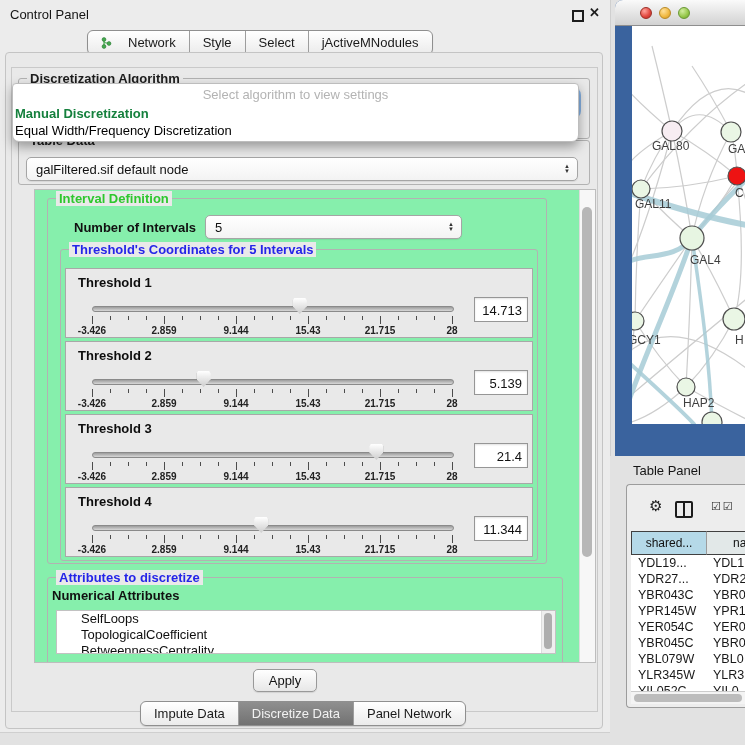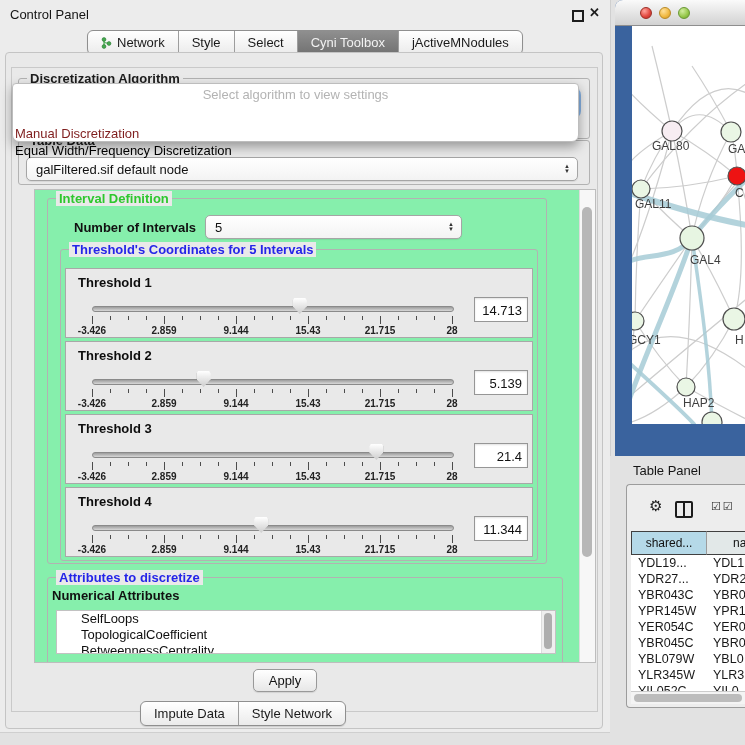--- a/index.html
+++ b/index.html
@@ -9,21 +9,21 @@
   .cp{position:absolute;left:0;top:0;width:610px;height:732px;background:#ececec;
       border-right:1px solid #cfcfcf;border-bottom:1px solid #cfcfcf;}
   .cp-title{position:absolute;left:10px;top:7px;font-size:13px;font-weight:500;color:#151515;}
   .float-ic{position:absolute;left:572px;top:10px;width:8px;height:8px;border:2px solid #1d1d1d;}
   .close-ic{position:absolute;left:589px;top:5px;font-size:13px;font-weight:bold;color:#1d1d1d;}
   .tabbar{position:absolute;display:flex;height:23px;border:1px solid #8f8f8f;border-radius:6px;
           overflow:hidden;background:linear-gradient(#ffffff,#ebebeb);font-size:13px;
           box-shadow:0 1px 1px rgba(0,0,0,.12);}
   .tabbar.top{left:87px;top:30px;}
   .tabbar.bottom{left:140px;top:701px;}
-  .seg{display:flex;align-items:center;gap:5px;padding:0 13px;color:#1a1a1a;border-right:1px solid #9d9d9d;cursor:default;}
+  .seg{display:flex;align-items:center;gap:16px;padding:0 13px;color:#1a1a1a;border-right:1px solid #9d9d9d;cursor:default;}
   .seg:last-child{border-right:none;}
   .seg.sel{background:linear-gradient(#8f8f8f,#727272);color:#f2f2f2;}
   .pane-outer{position:absolute;left:5px;top:52px;width:598px;height:677px;background:#e9e9e9;
               border:1px solid #c4c4c4;border-radius:4px;box-sizing:border-box;}
   .pane-inner{position:absolute;left:11px;top:67px;width:587px;height:645px;background:#e9e9e9;
               border:1px solid #c9c9c9;box-sizing:border-box;}
   .grp{position:absolute;border:1px solid #b2b2b2;border-radius:3px;box-sizing:border-box;}
   .glabel{position:absolute;top:-8px;left:8px;background:#e9e9e9;padding:0 3px;font-size:13px;
           font-weight:600;color:#1c1c1c;white-space:nowrap;}
   .glabel.green{color:#2dc72d;} .glabel.blue{color:#2525e8;}
@@ -34,21 +34,21 @@
          box-sizing:border-box;box-shadow:0 1px 1px rgba(0,0,0,.08);}
   .combo .cval{flex:1;padding-left:9px;white-space:nowrap;overflow:hidden;}
   .stepper{width:14px;display:flex;flex-direction:column;align-items:center;justify-content:center;
            font-size:6px;line-height:5px;color:#333;margin-right:3px;}
   .combo-focus{left:26px;top:90px;width:552px;height:26px;box-shadow:0 0 0 3px #86b1e2;border-color:#6f9cce;}
   .combo-tabledata{left:26px;top:157px;width:552px;height:24px;}
   .popup{position:absolute;left:12px;top:83px;width:565px;height:57px;background:#fff;
          border:1px solid #bdbdbd;border-radius:4px 4px 7px 7px;z-index:40;font-size:13px;
          box-shadow:0 5px 12px rgba(0,0,0,.35);}
   .popup .hint{text-align:center;color:#b3b3b3;padding-top:3px;height:16px;}
-  .popup .opt1{font-weight:normal;color:#7f1d1d;padding:3px 2px 0;margin-top:20px;}
+  .popup .opt1{font-weight:bold;color:#15803d;padding:3px 2px 0;}
   .popup .opt2{padding:2px 2px 0;color:#000;}
   .spane{position:absolute;left:34px;top:189px;width:562px;height:474px;border:1px solid #bdbdbd;
          background:#86efac;overflow:hidden;box-sizing:border-box;}
   .vscroll{position:absolute;right:0;top:0;bottom:0;width:15px;background:#f7f7f7;border-left:1px solid #dcdcdc;}
   .vthumb{position:absolute;left:2px;top:17px;width:10px;height:350px;background:#b7b7b7;border-radius:6px;}
   .grp-interval{left:12px;top:8px;width:500px;height:366px;}
   .numlabel{position:absolute;left:26px;top:21px;font-weight:bold;font-size:13px;}
   .combo-num{left:157px;top:16px;width:257px;height:24px;}
   .grp-thr{left:12px;top:50px;width:478px;height:312px;}
   .tpanel{position:absolute;left:4px;width:468px;height:70px;border:1px solid #a8a8a8;background:#e9e9e9;box-sizing:border-box;}
@@ -126,23 +126,20 @@
             <circle cx="8" cy="6.5" r="1.9" fill="#45a84e" stroke="#2c7a35" stroke-width=".6"></circle>
           </svg>
           <span>Network</span>
         </div>
         <div class="seg">
           <span>Style</span>
         </div>
         <div class="seg">
           <span>Select</span>
         </div>
-        <div class="seg sel">
-          <span>Cyni Toolbox</span>
-        </div>
         <div class="seg">
           <span>jActiveMNodules</span>
         </div>
       </div>
 
     <div class="pane-outer"></div>
     <div class="pane-inner"></div>
 
     <div class="grp grp-algo">
       <span class="glabel">Discretization Algorithm</span>
@@ -357,22 +354,25 @@
           <div class="vthumb"></div>
         </div>
     </div>
 
     <div class="apply">Apply</div>
 
     <div class="tabbar bottom">
         <div class="seg">
           <span>Impute Data</span>
         </div>
-        <div class="seg">
-          <span>Style Network</span>
+        <div class="seg sel">
+          <span>Discretize Data</span>
+        </div>
+        <div class="seg">
+          <span>Panel Network</span>
         </div>
       </div>
   </div>
 
   <div class="nwin">
     <div class="ntitle">
       <div class="light red"></div>
       <div class="light yellow"></div>
       <div class="light green"></div>
     </div>

